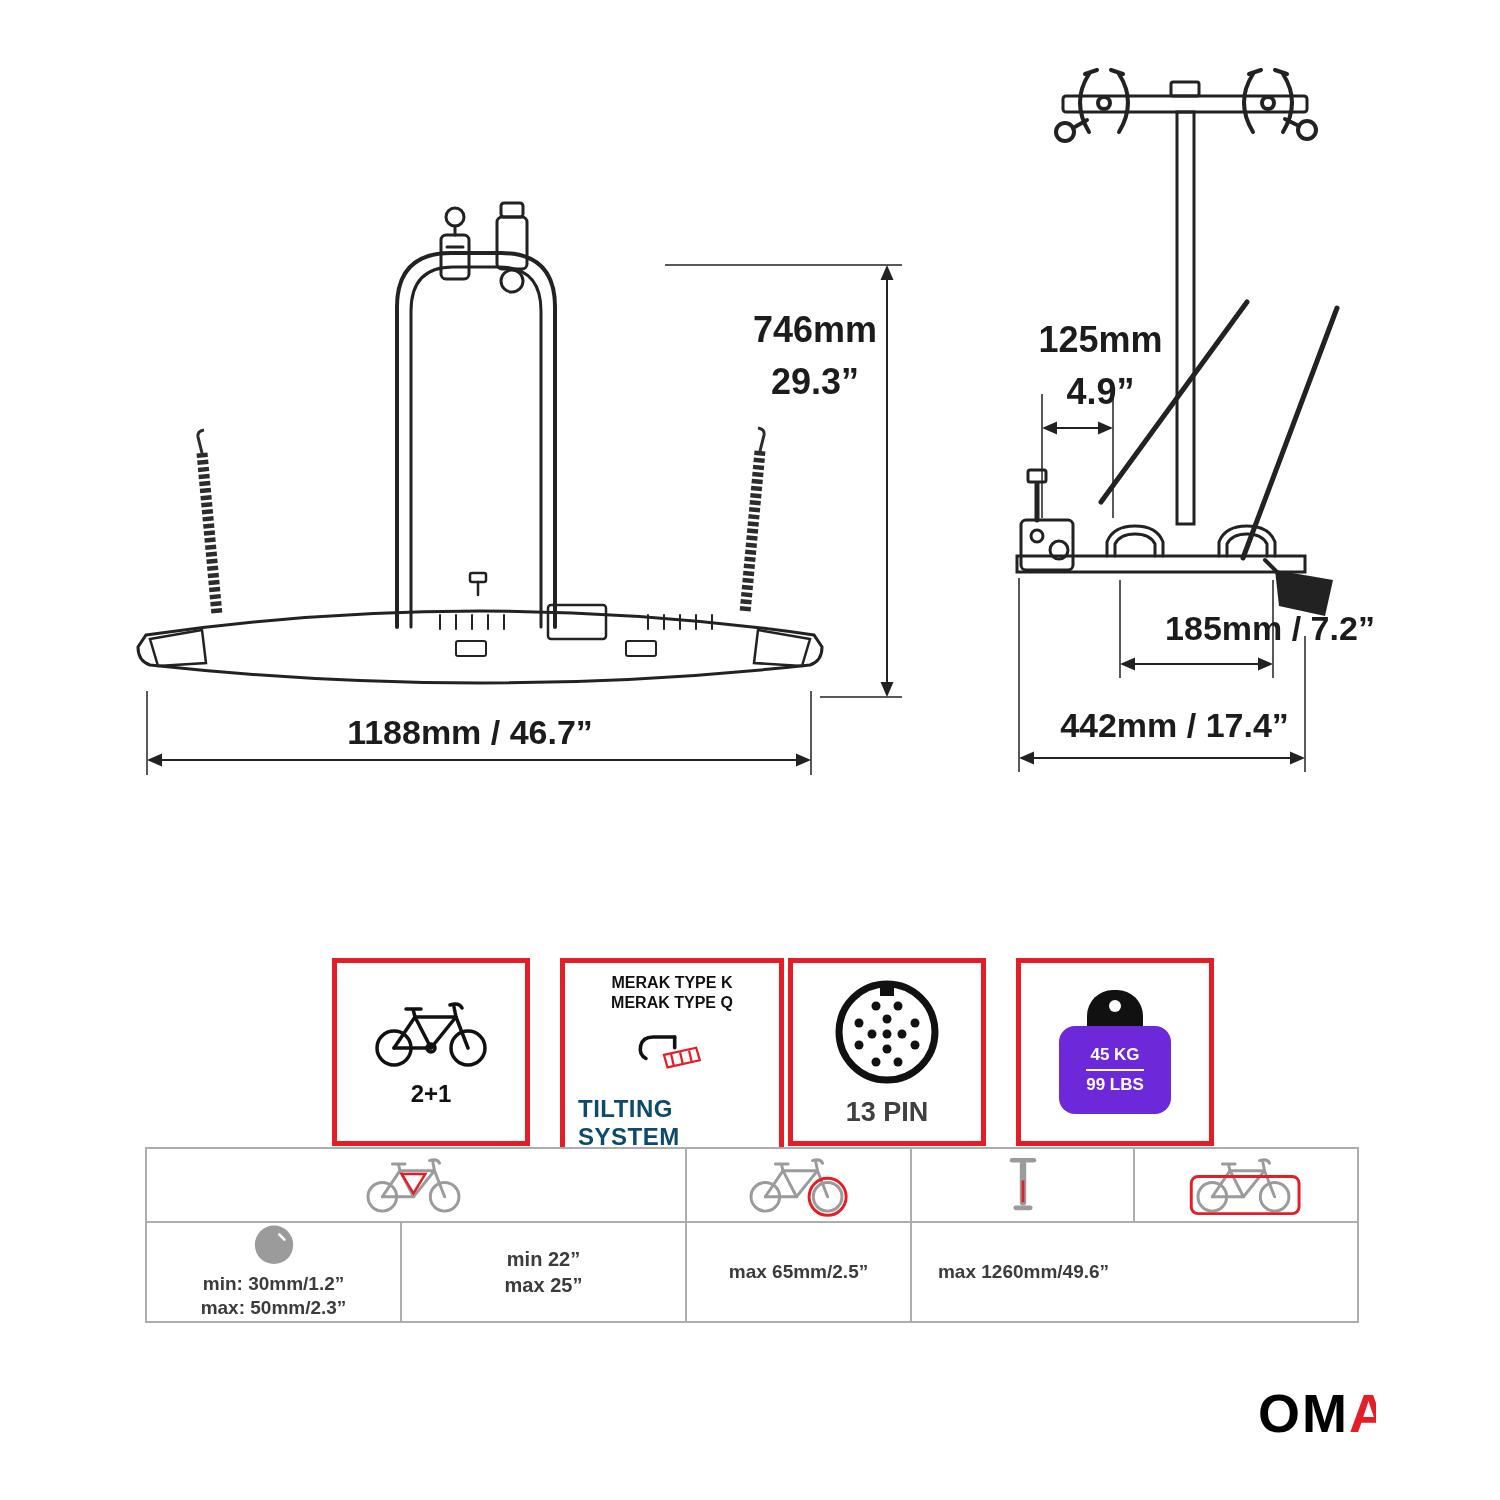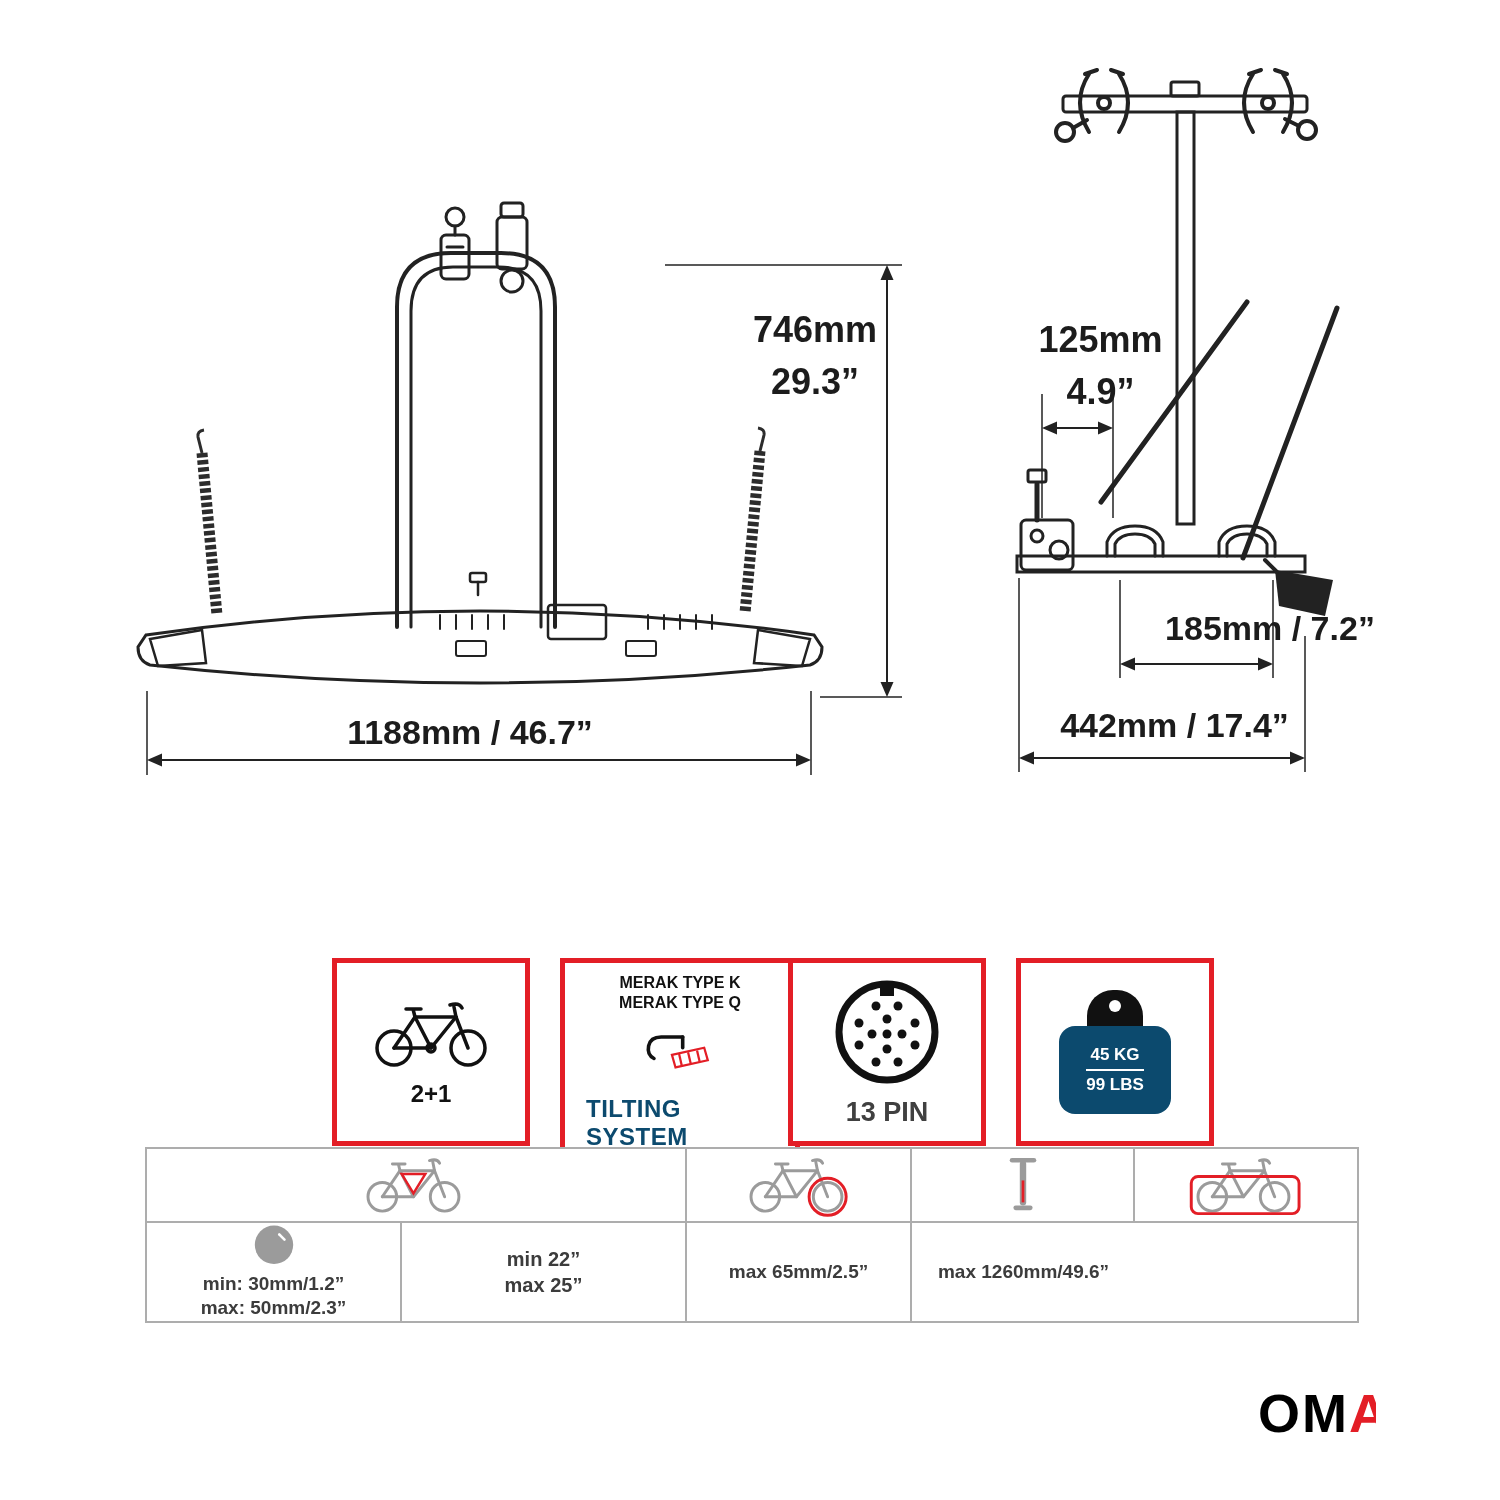--- a/index.html
+++ b/index.html
@@ -5,30 +5,30 @@
   html,body{margin:0;padding:0}
   body{background:#fff;font-family:"Liberation Sans",sans-serif}
   #canvas{position:relative;width:1376px;height:1500px;background:#fff;overflow:hidden}
   .abs{position:absolute}
   .dim{color:#1c1c1c;font-weight:600;text-align:center;line-height:1.22}
   .dim-lg{font-size:36px}
   .dim-md{font-size:34px}
 
   .feature-box{position:absolute;top:958px;width:188px;height:178px;border:5px solid #e31e26;background:#fff;
     display:flex;flex-direction:column;align-items:center;justify-content:center;gap:10px}
-  .fb-tilting{justify-content:space-between;padding:10px 21px;gap:15px}
+  .fb-tilting{justify-content:space-between;padding:10px 13px;gap:15px}
   .feature-label{font-size:24px;font-weight:600;color:#111}
   .feature-label-bold{font-size:24px;font-weight:700;color:#0c4a6e;letter-spacing:.5px}
   .merak-line{font-size:16px;font-weight:600;color:#111;line-height:1.25;text-align:center}
   .pin-label{font-size:27px;font-weight:700;color:#404040}
 
   .kettlebell{position:relative;width:112px;height:124px}
   .kb-handle{position:absolute;left:28px;top:0;width:56px;height:46px;background:#111;border-radius:26px 26px 6px 6px}
   .kb-hole{position:absolute;left:50px;top:10px;width:12px;height:12px;background:#fff;border-radius:50%}
-  .kb-body{position:absolute;left:0;top:36px;width:112px;height:88px;background:#0c4a6e;border-radius:16px;
+  .kb-body{position:absolute;left:0;top:36px;width:112px;height:88px;background:#6d28d9;border-radius:16px;
     color:#fff;display:flex;flex-direction:column;align-items:center;justify-content:center;font-weight:700;font-size:17px;gap:4px}
   .kb-line{width:58px;height:2px;background:#fff}
 
   .spec-table{position:absolute;left:145px;top:1147px;width:1210px;
     display:grid;grid-template-columns:255px 285px 225px 223px 222px;grid-template-rows:74px 98px;
     border:2px solid #adadad;background:#fff}
   .cell{border-right:2px solid #adadad;border-bottom:2px solid #adadad;box-sizing:border-box;
     display:flex;flex-direction:column;align-items:center;justify-content:center;gap:5px}
   .cell.last-col{border-right:none}
   .cell.last-row{border-bottom:none}

